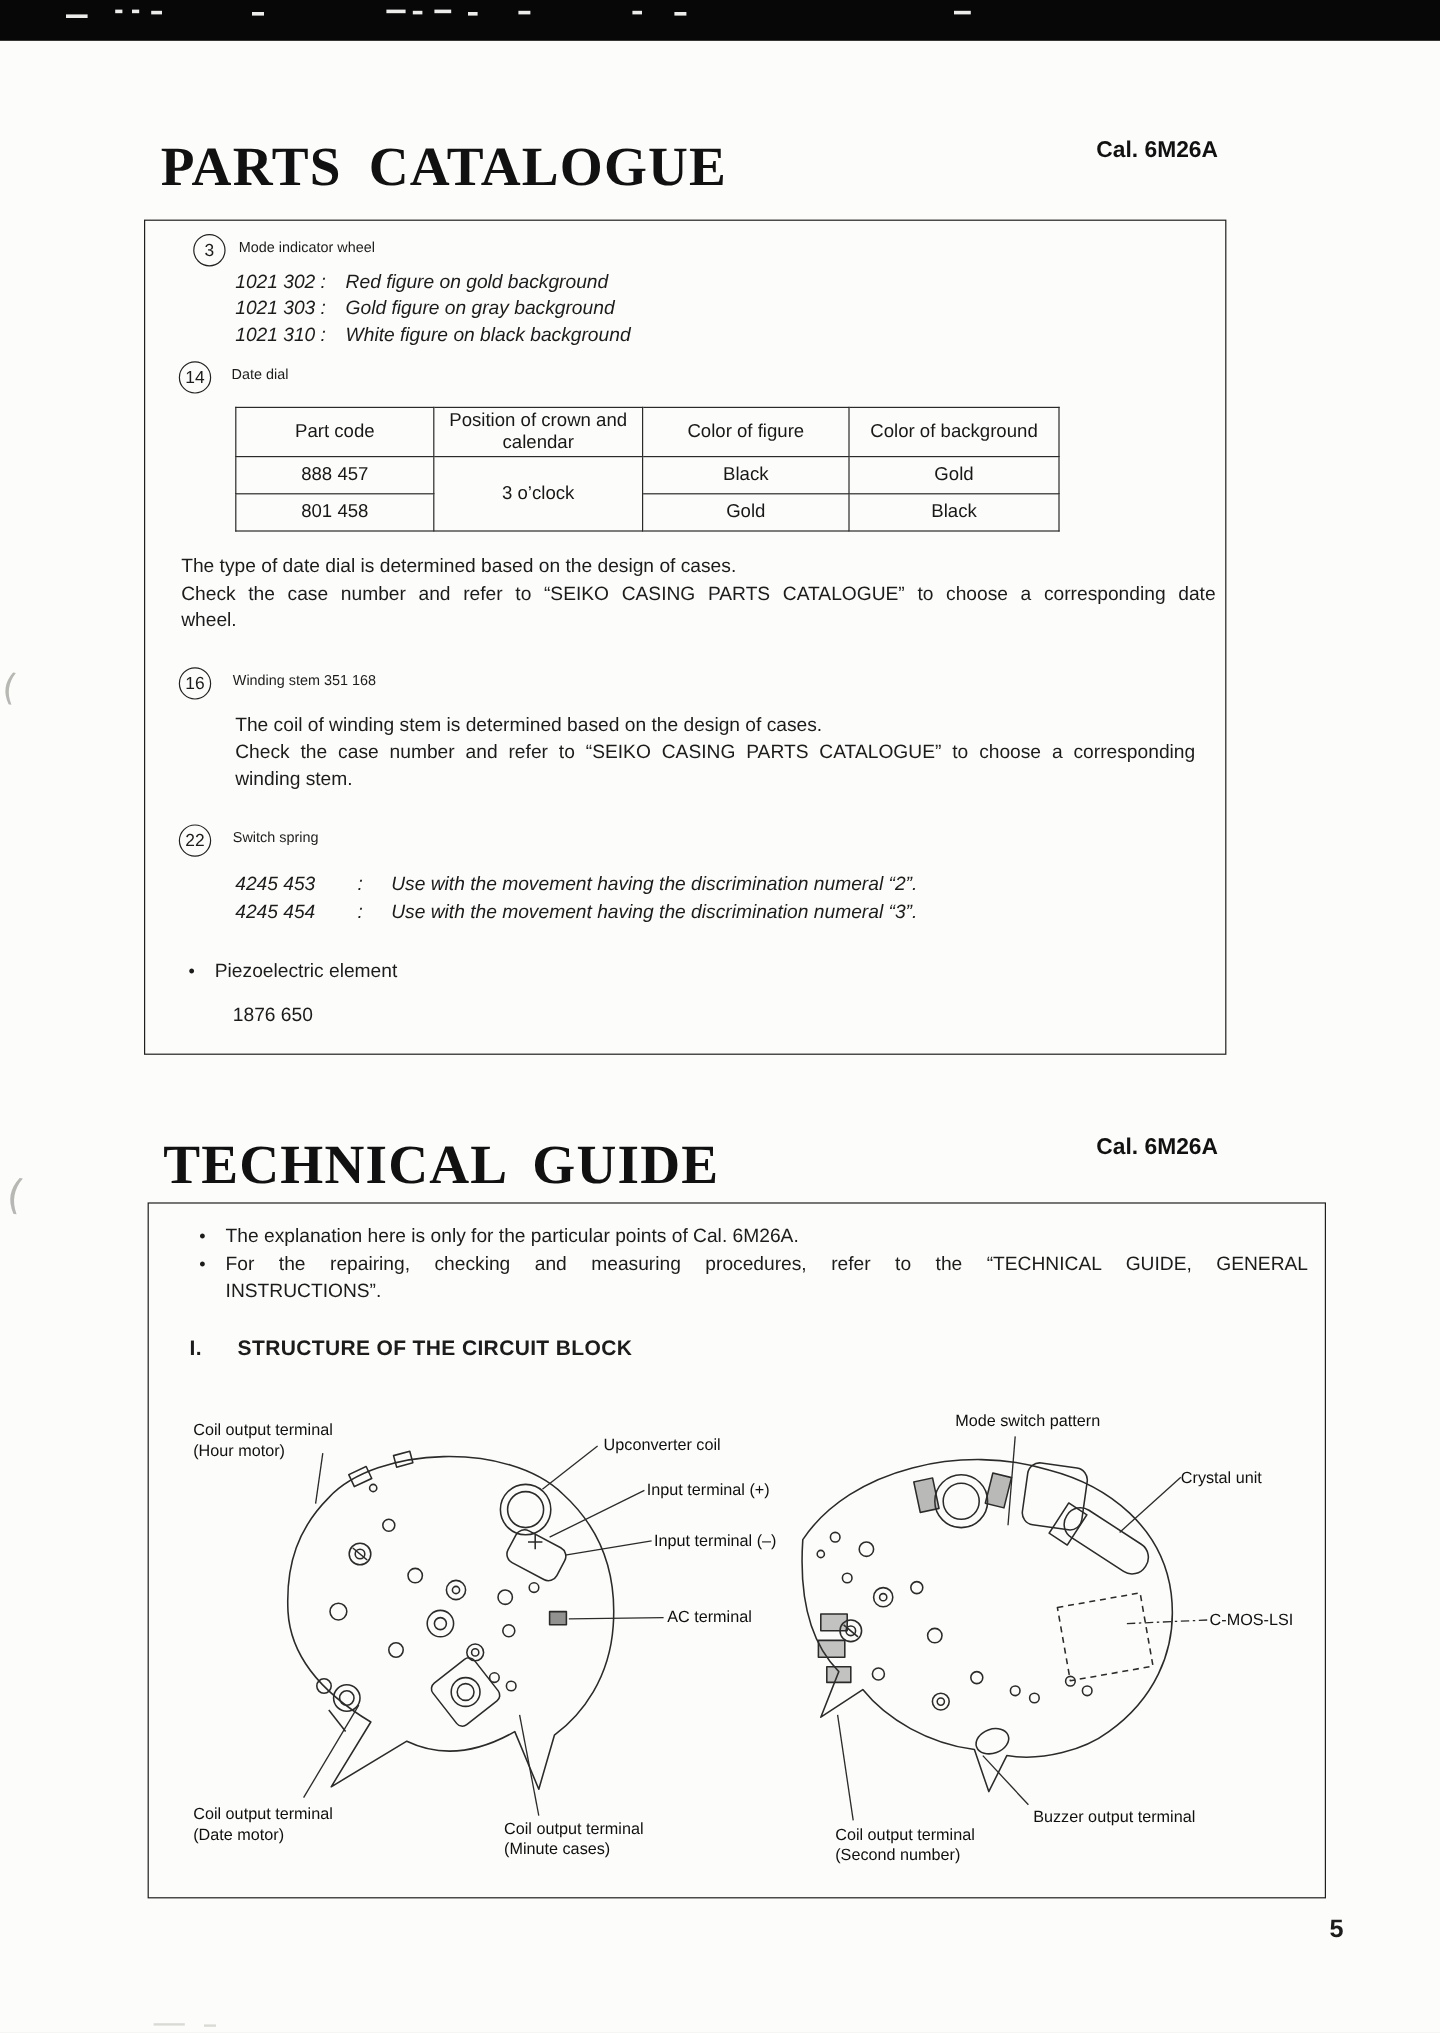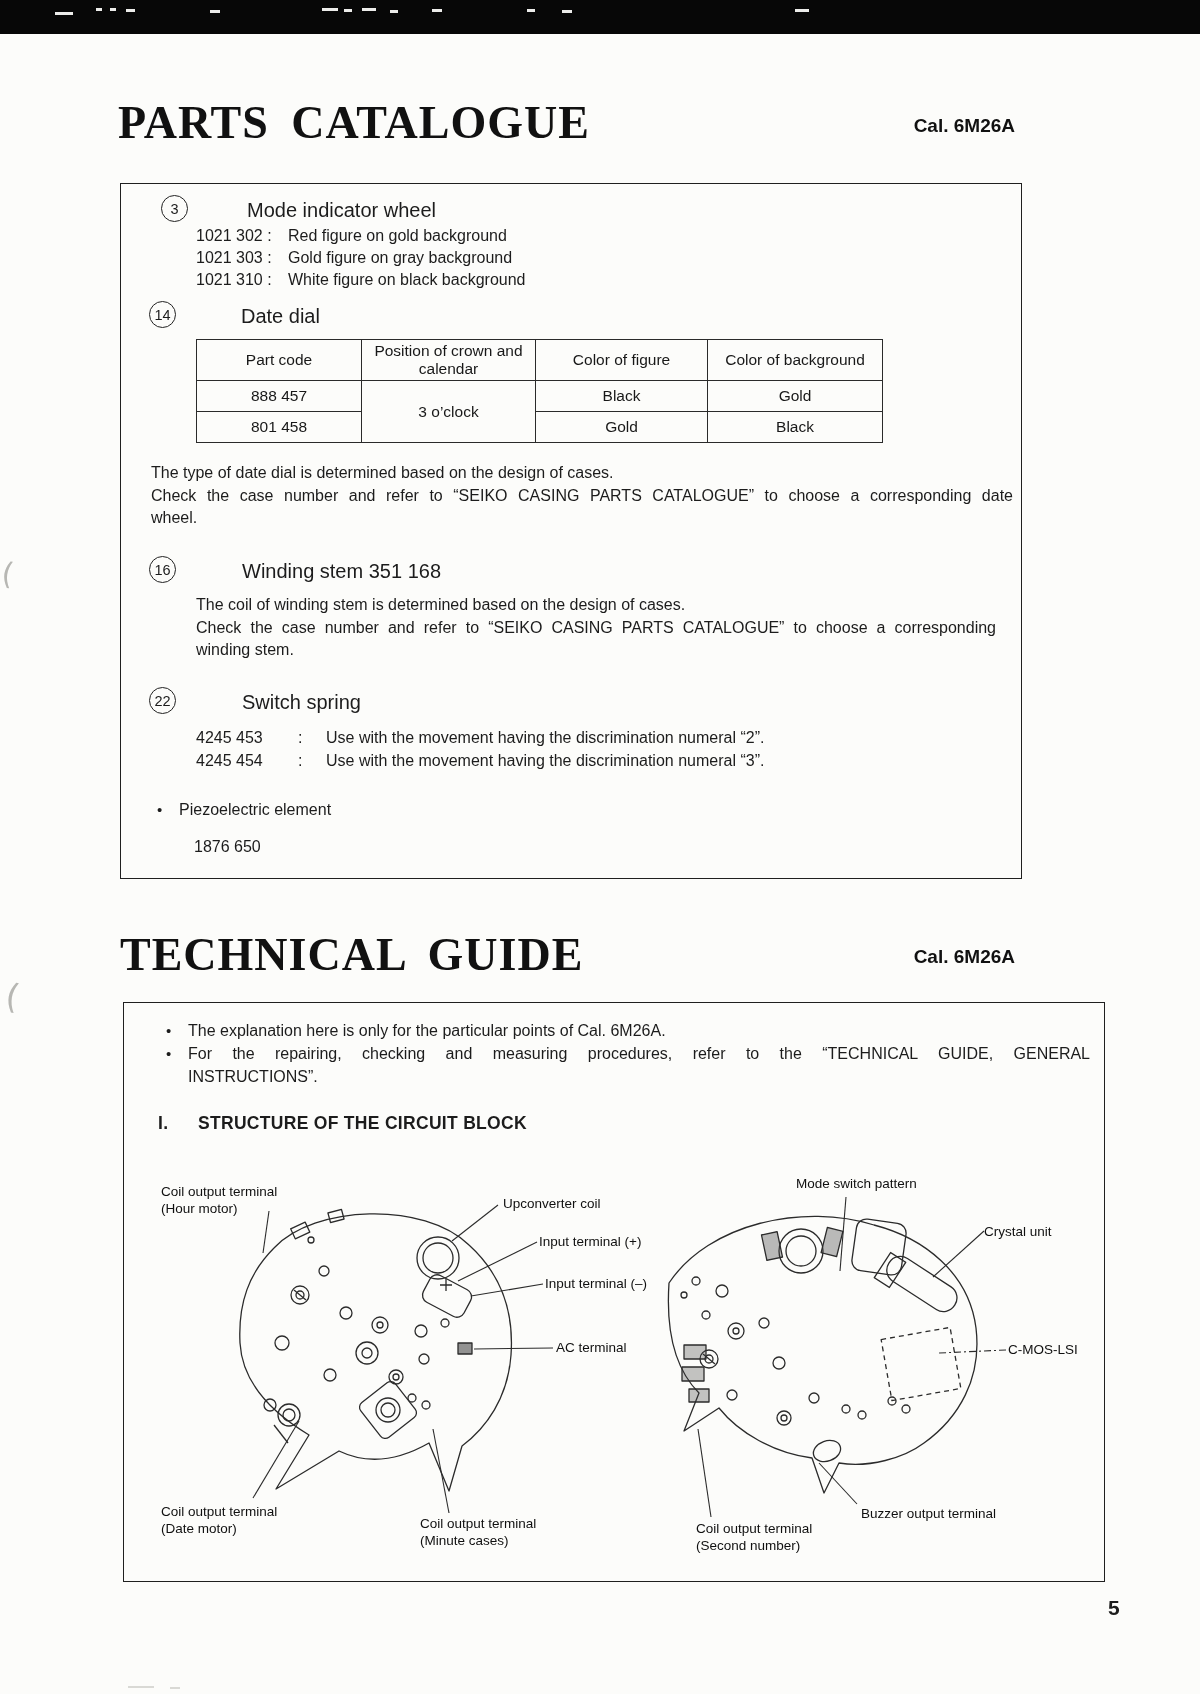--- a/index.html
+++ b/index.html
@@ -1,28 +1,28 @@
 <!DOCTYPE html>
 <html><head>
 <meta charset="utf-8">
 <style>
   html,body{margin:0;padding:0;background:#e9e9e6;}
   .page{position:relative;width:1200px;height:1694px;background:#fcfcfa;
         font-family:"Liberation Sans",sans-serif;color:#1c1c1c;overflow:hidden;}
   .topbar{position:absolute;left:0;top:0;width:1200px;height:34px;background:#070707;}
   .wdash{position:absolute;background:#ececea;height:3px;}
-  .doc-title{position:absolute;margin:0;font-family:"Liberation Serif",serif;font-weight:700;
+  .doc-title{position:absolute;margin:16px;font-family:"Liberation Serif",serif;font-weight:700;
              font-size:46px;letter-spacing:1px;word-spacing:10px;white-space:nowrap;color:#111;}
   .cal{position:absolute;font-weight:700;font-size:19px;color:#111;white-space:nowrap;}
   .box{position:absolute;border:1.5px solid #1f1f1f;}
   .cnum{position:absolute;width:27px;height:27px;border:1.6px solid #222;border-radius:50%;
         font-size:14.5px;display:flex;align-items:center;justify-content:center;box-sizing:border-box;}
-  .stitle{position:absolute;font-size:20px;white-space:nowrap;margin-left:48px;}
+  .stitle{position:absolute;font-size:12px;white-space:nowrap;}
   .codelist{position:absolute;font-size:16px;line-height:22px;}
-  .crow{display:flex;}
+  .crow{display:flex;font-style:italic;}
   .crow .code{display:inline-block;width:92px;}
   .note{position:absolute;font-size:16px;line-height:22.5px;}
   .jline{text-align:justify;text-align-last:justify;}
   .ddtable{position:absolute;border-collapse:collapse;table-layout:fixed;border:1.6px solid #222;}
   .ddtable th,.ddtable td{border:1.3px solid #2a2a2a;font-weight:400;font-size:15.5px;
         text-align:center;padding:2px 4px;color:#181818;}
   .ddtable th{height:36px;}
   .ddtable td{height:26px;}
   .bullet-row{position:absolute;display:flex;font-size:16px;line-height:22px;}
   .blt{width:22px;flex:0 0 22px;font-size:15px;}

